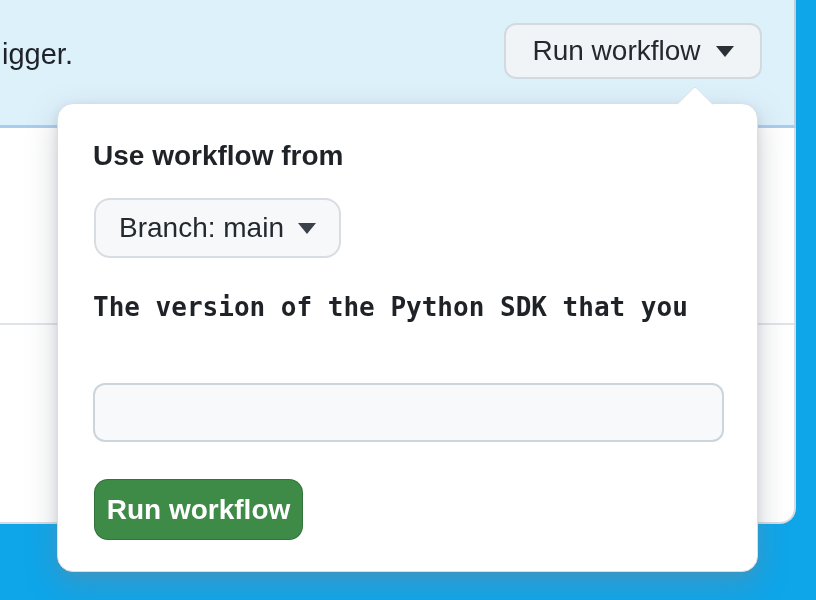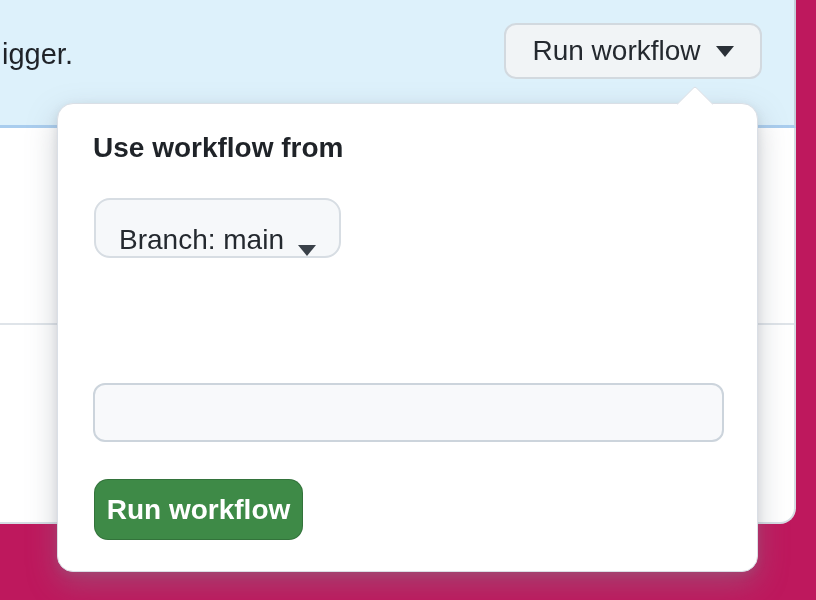--- a/index.html
+++ b/index.html
@@ -1,19 +1,19 @@
 <!DOCTYPE html>
 <html><head>
 <meta charset="utf-8">
 <style>
   * { margin:0; padding:0; box-sizing:border-box; }
   html,body { background:#ffffff; }
   .screen {
     position:relative; width:816px; height:600px; overflow:hidden;
-    background:#be185d;
+    background:#0ea5e9;
     font-family:"Liberation Sans","DejaVu Sans",sans-serif;
     color:#1f2328;
   }
   
   .banner {
     position:absolute; left:-24px; top:-8px; width:820px; height:136px;
     background:#ddf1fb;
     border-right:2px solid #c3ced9;
     border-bottom:3px solid #a9cdee;
   }
@@ -49,27 +49,27 @@
     background:#ffffff; border:1px solid #dadfe6; border-radius:16px;
     box-shadow:0 12px 30px rgba(125,135,145,0.38), 0 3px 8px rgba(125,135,145,0.18);
   }
   .popover-arrow {
     position:absolute; left:624px; top:-13px; width:26px; height:26px;
     background:#ffffff; transform:rotate(45deg);
     border-top:1px solid #dadfe6; border-left:1px solid #dadfe6;
     border-radius:3px 0 0 0;
   }
   .pop-title {
-    position:absolute; left:35px; top:28px;
+    position:absolute; left:35px; top:36px;
     font-size:28px; font-weight:700; color:#1f2328; white-space:nowrap;
   }
   .branch-btn {
     position:absolute; left:36px; top:94px; width:247px; height:60px;
     background:#f6f8fa; border:2px solid #d7dde3; border-radius:16px;
-    display:flex; align-items:flex-end; justify-content:center; gap:14px;
+    display:flex; align-items:center; justify-content:center; gap:14px;
     font-size:28px; color:#24292f; cursor:pointer;
   }
   .branch-btn .caret-down { border-top-color:#3a4149; }
   .pop-desc {
     position:absolute; left:35px; top:181px; width:640px;
     font-family:"DejaVu Sans Mono","Liberation Mono",monospace;
     font-size:26px; font-weight:700; line-height:44px; color:#1f2328;
     white-space:nowrap;
   }
   .required { color:#cf222e; margin-left:10px; }
@@ -107,20 +107,21 @@
     <div class="popover-arrow"></div>
 
     <div class="pop-title">Use workflow from</div>
 
     <div class="branch-btn">
       <span>Branch: main</span>
       <span class="caret-down"></span>
     </div>
 
     <div class="pop-desc">
+      <div>The version of the Python SDK that you</div>
     </div>
 
     <input class="version-input" type="text" value="" style="">
 
     <div class="submit-btn">
       <span>Run workflow</span>
     </div>
   </div>
 
 </div>

